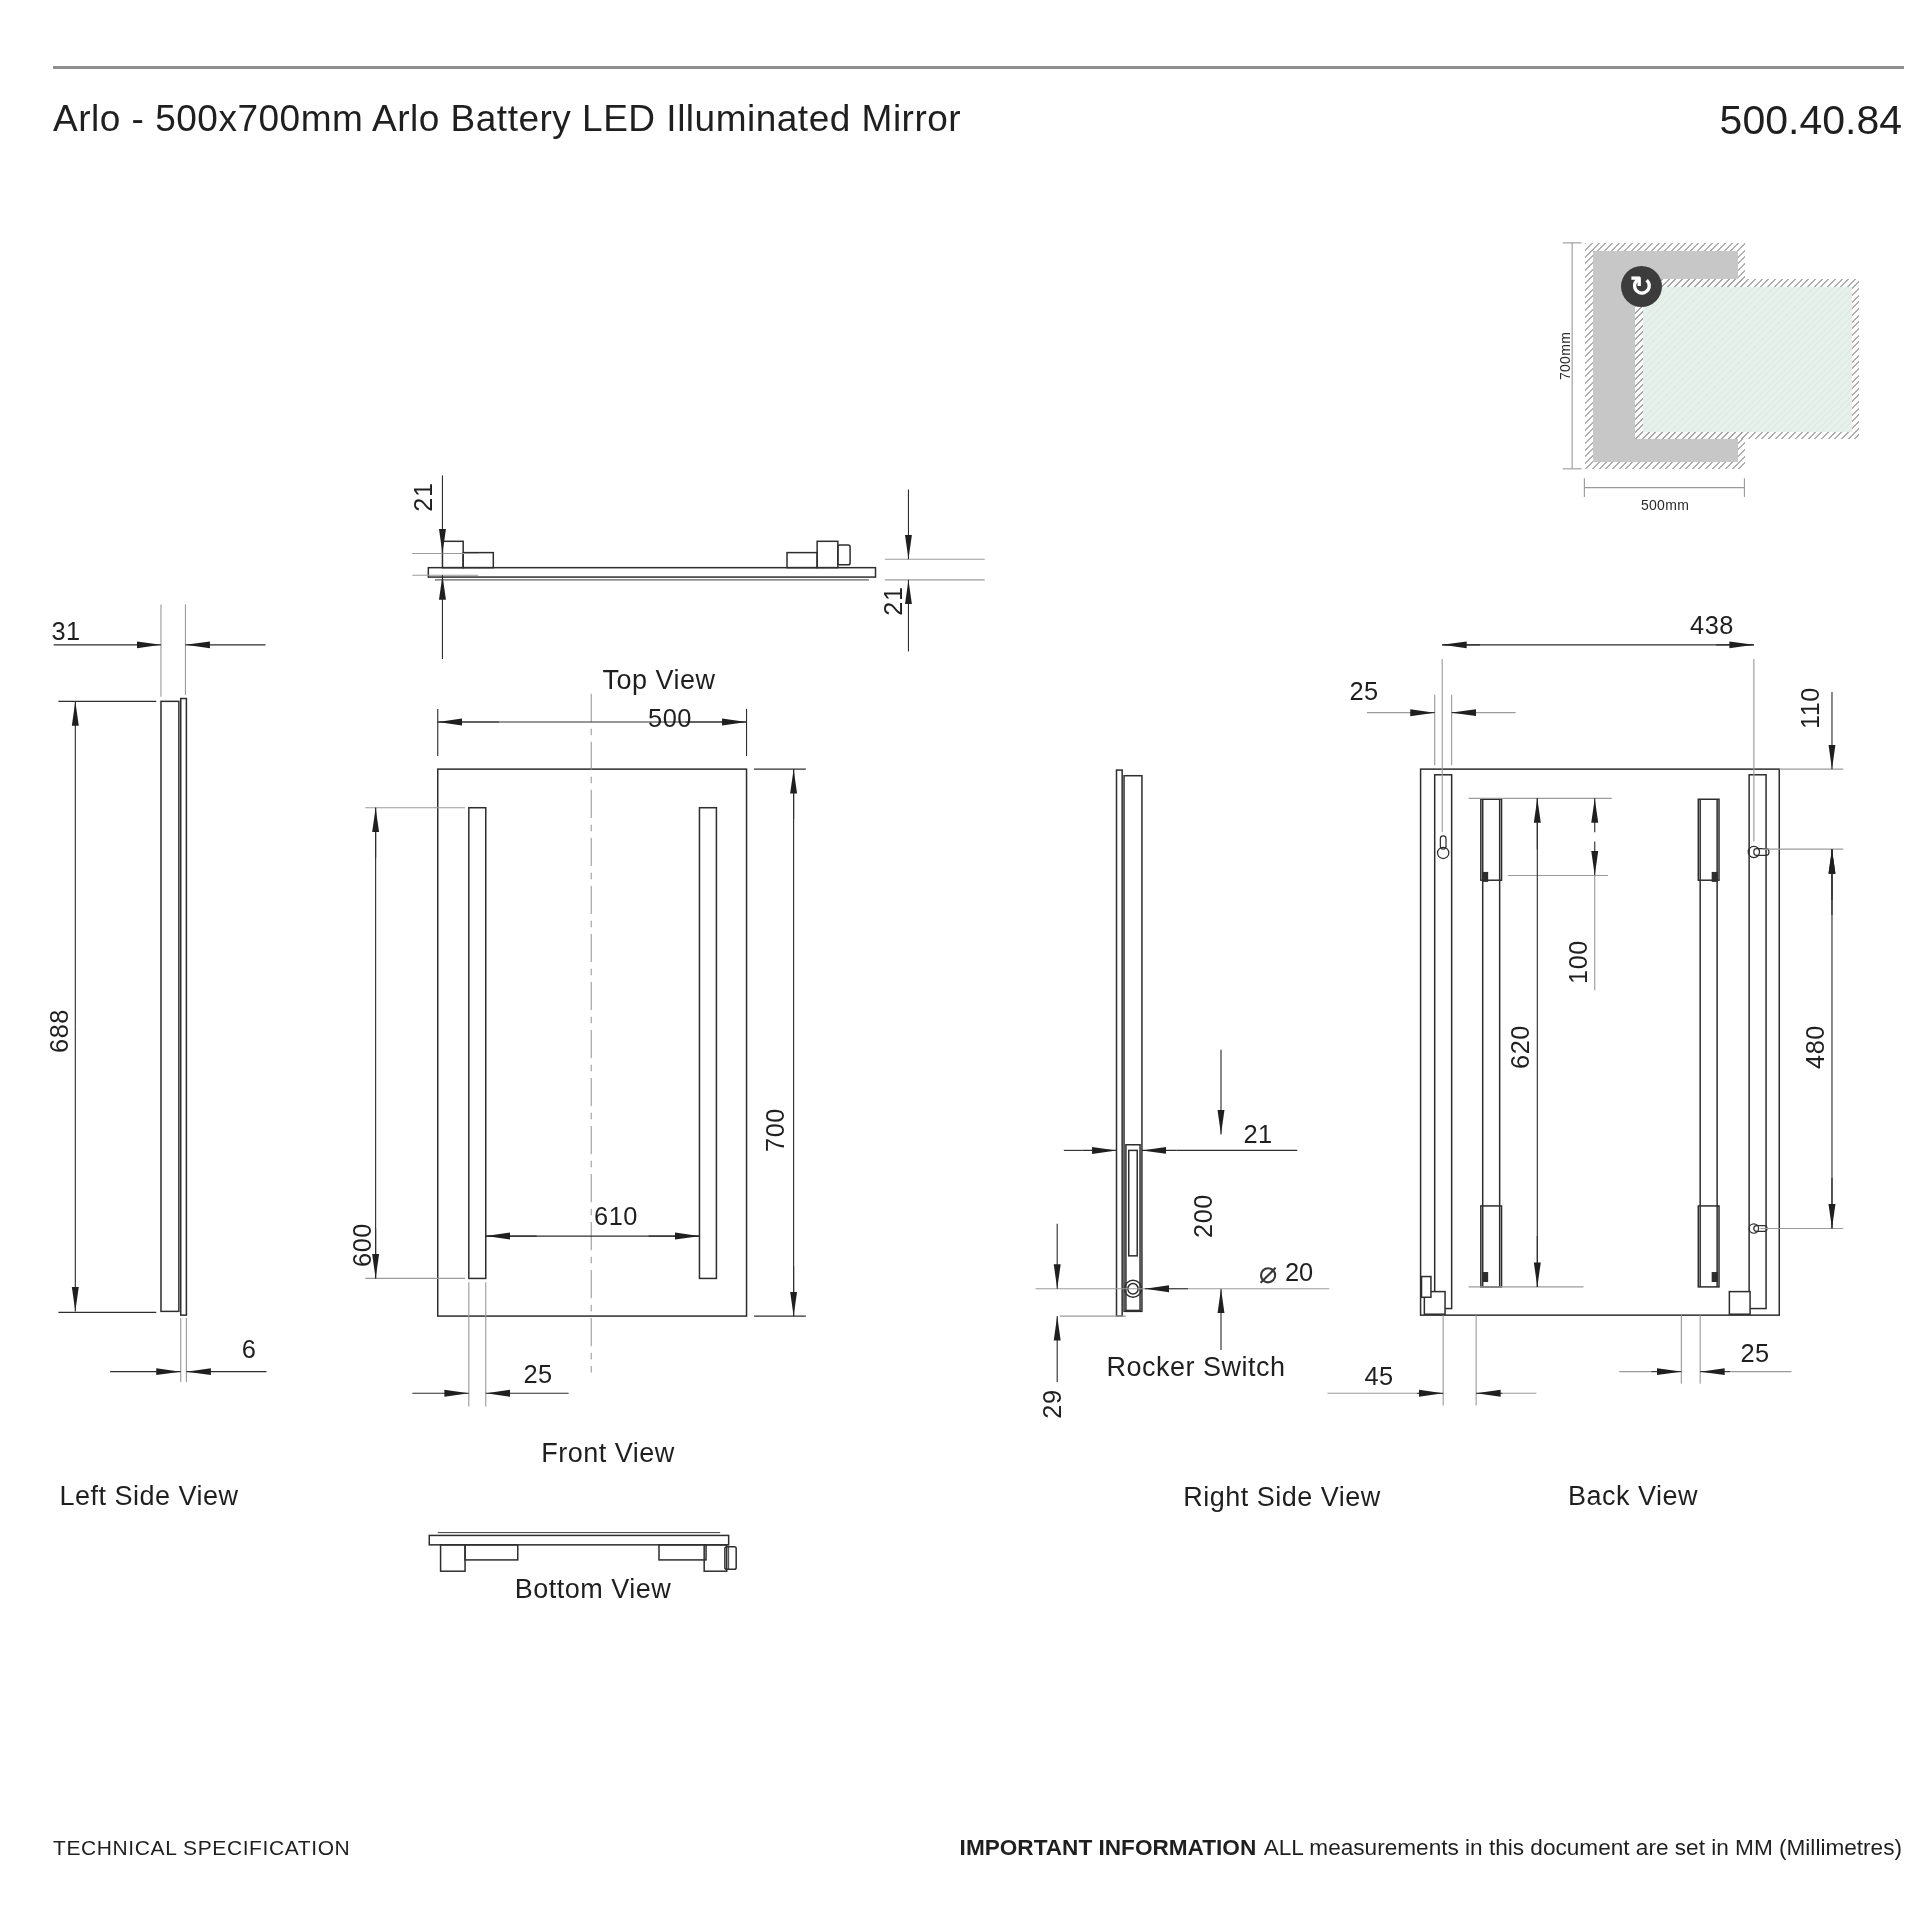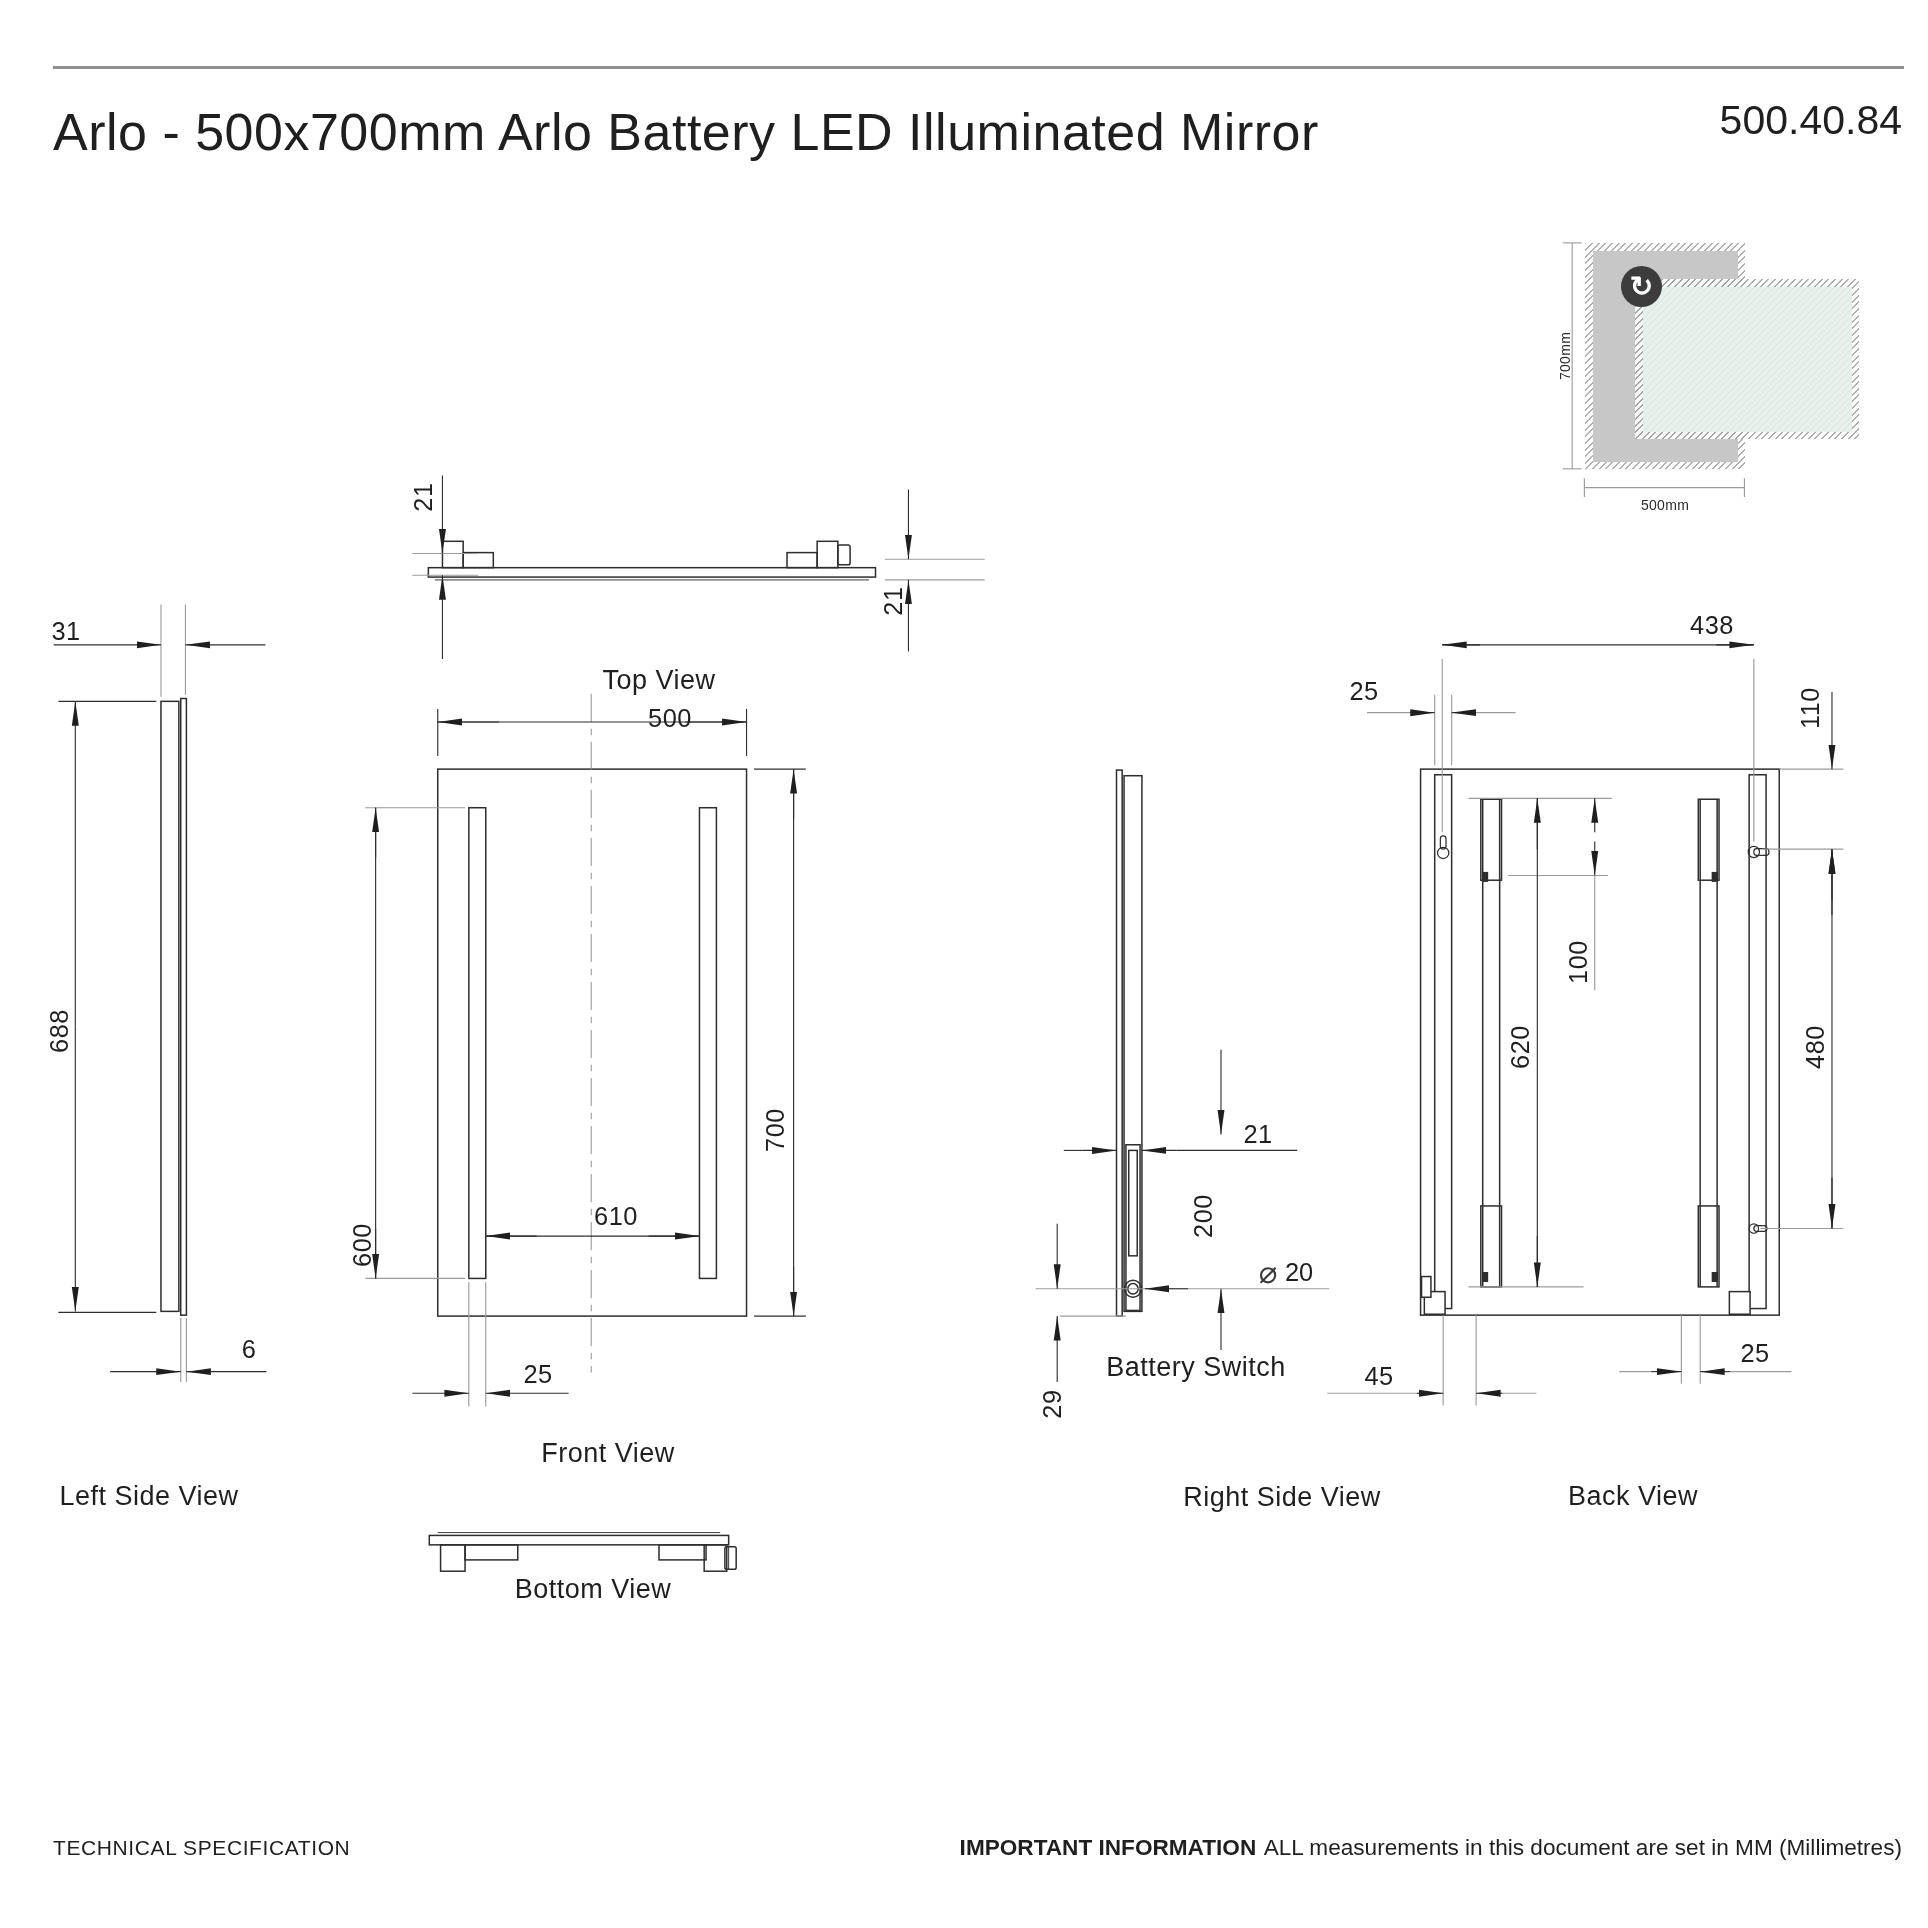--- a/index.html
+++ b/index.html
@@ -2,21 +2,21 @@
 <html style="font-size:15px"><head>
 <meta charset="utf-8">
 <style>
   html,body { margin:0; padding:0; background:#ffffff; }
   body { width:1928px; height:1928px; position:relative; font-family:"Liberation Sans", sans-serif; color:#1f1f1f; overflow:hidden; }
   .page { position:absolute; inset:0; }
   svg.draw { position:absolute; left:0; top:0; }
   .lbl { position:absolute; transform:translate(-50%,-50%); font-size:25.4px; white-space:nowrap; color:#1f1f1f; letter-spacing:0.5px; }
   .lbl.v { transform:translate(-50%,-50%) rotate(-90deg); }
   .view-label { font-size:27px; }
-  .title { position:absolute; left:53px; top:132px; transform:translateY(-50%); font-size:52px; font-weight:500; letter-spacing:0.5px; white-space:nowrap;text-align:center; }
+  .title { position:absolute; left:53px; top:119px; transform:translateY(-50%); font-size:37px; font-weight:500; letter-spacing:0.5px; white-space:nowrap;text-align:center; }
   .code { position:absolute; left:1902px; top:120px; transform:translate(-100%,-50%); font-size:41px; font-weight:400; }
   .hrule { position:absolute; left:53px; top:66px; width:1851px; height:2.8px; background:#8f8f8f; }
   .footer-left { position:absolute; left:53px; top:1848px; transform:translateY(-50%); font-size:21px; letter-spacing:0.6px; }
   .footer-right { position:absolute; left:1902px; top:1848px; transform:translate(-100%,-50%); font-size:22.6px; white-space:nowrap; }
   .footer-right .b { font-weight:700; margin-right:7.5px;text-align:center; }
   
   .thumb-rect { position:absolute; background:repeating-linear-gradient(135deg,#b0b0b0 0 1.4px,#ffffff 1.4px 4.7px); }
   .thumb-rect .fill { position:absolute; inset:7.5px; }
   .thumb-portrait { left:1585px; top:243px; width:160px; height:226px; }
   .thumb-portrait .fill { background:#c7c7c7; }
@@ -266,21 +266,21 @@
   <span class="lbl" style="left:538px; top:1374px;">25</span>
   <span class="lbl view-label" style="left:608px; top:1453px;">Front View</span>
 
   <span class="lbl" style="left:1258px; top:1134px;">21</span>
   <span class="lbl v" style="left:1203px; top:1216px;">200</span>
   <div class="dia-wrap">
     <span class="dia-sym">⌀</span>
     <span class="dia-val">20</span>
   </div>
   <span class="lbl v" style="left:1052px; top:1404px;">29</span>
-  <span class="lbl view-label" style="left:1196px; top:1367px;">Battery Switch</span>
+  <span class="lbl view-label" style="left:1196px; top:1367px;">Rocker Switch</span>
   <span class="lbl view-label" style="left:1282px; top:1497px;">Right Side View</span>
 
   <span class="lbl" style="left:1712px; top:625px;">438</span>
   <span class="lbl" style="left:1364px; top:691px;">25</span>
   <span class="lbl v" style="left:1810px; top:708px;">110</span>
   <span class="lbl v" style="left:1520px; top:1047px;">620</span>
   <span class="lbl v" style="left:1578px; top:962px;">100</span>
   <span class="lbl v" style="left:1815px; top:1047px;">480</span>
   <span class="lbl" style="left:1379px; top:1376px;">45</span>
   <span class="lbl" style="left:1755px; top:1353px;">25</span>

